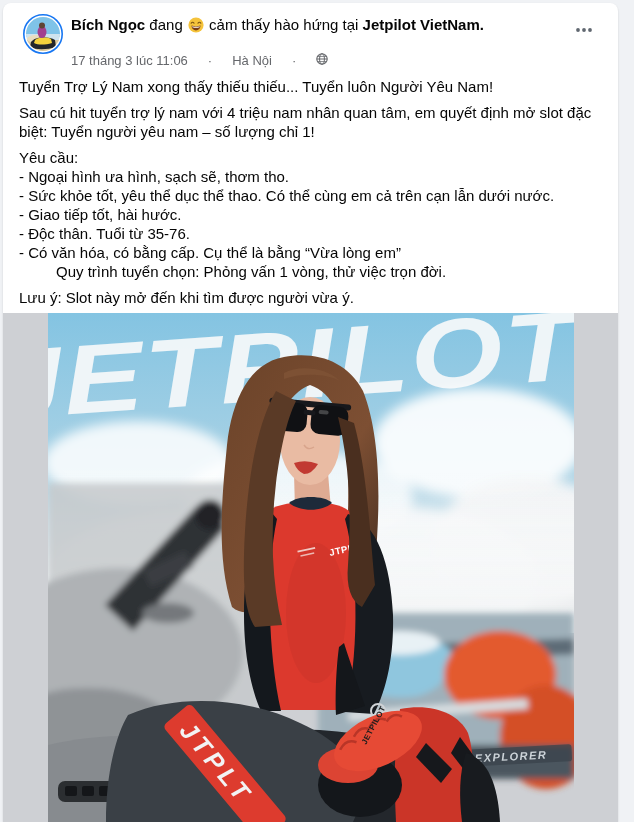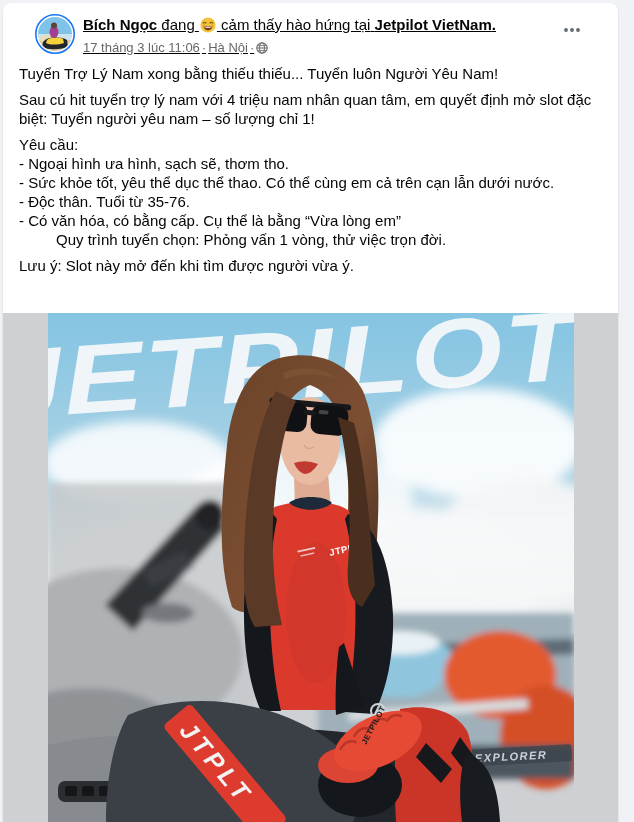--- a/index.html
+++ b/index.html
@@ -9,29 +9,29 @@
     font-family:"Liberation Sans","DejaVu Sans",sans-serif;
     -webkit-font-smoothing:antialiased;
   }
   .post-card{
     position:absolute;left:3px;top:3px;width:615px;height:819px;
     background:#ffffff;border-radius:8px 8px 0 0;
     box-shadow:0 1px 2px rgba(0,0,0,.15);
     overflow:hidden;
   }
   
-  .post-header{display:flex;align-items:flex-start;padding:11px 32px 5px;text-decoration:underline;}
+  .post-header{display:flex;align-items:flex-start;padding:11px 20px 5px;}
   .avatar{width:40px;height:40px;flex:0 0 40px;border-radius:50%;cursor:pointer;}
   .avatar svg{display:block;}
   .htext{margin-left:8px;flex:1;min-width:0;padding-top:1px;}
   .nameline{font-size:15px;line-height:19px;color:#050505;}
   .nameline .bold{font-weight:700;cursor:pointer;}
   .nameline .plain{font-weight:400;}
   .emoji{display:inline-block;width:16px;height:16px;vertical-align:-3px;margin:0 1px;}
-  .metaline{display:flex;align-items:center;gap:2px;font-size:13px;line-height:16px;color:#65676b;margin-top:6px;}
+  .metaline{display:flex;gap:20px;font-size:13px;line-height:16px;color:#65676b;margin-top:19px;}
   .metaline .lnk{cursor:pointer;}
   .metaline .sep{color:#65676b;}
   .globe{display:inline-flex;}
   .more-btn{margin-left:8px;background:none;border:0;padding:6px 4px;cursor:pointer;border-radius:50%;line-height:0;}
   
   .post-body{padding:3px 16px 8px;font-size:15px;line-height:19px;color:#050505;}
   .post-body p{margin:0 0 7px;}
   .post-body .tline{margin:0;}
   .post-body p.last{margin-bottom:7px;}
   
@@ -103,25 +103,26 @@
     <button class="more-btn">
       <svg width="20" height="20" viewBox="0 0 20 20">
         <circle cx="4" cy="10" r="1.9" fill="#606770"></circle>
         <circle cx="10" cy="10" r="1.9" fill="#606770"></circle>
         <circle cx="16" cy="10" r="1.9" fill="#606770"></circle>
       </svg>
     </button>
   </header>
 
   <div class="post-body">
-    <p>Tuyển Trợ Lý Nam xong bằng thiếu thiếu... Tuyển luôn Người Yêu Nam!</p>
+    <p>Tuyển Trợ Lý Nam xong thấy thiếu thiếu... Tuyển luôn Người Yêu Nam!</p>
     <p>Sau cú hit tuyển trợ lý nam với 4 triệu nam nhân quan tâm, em quyết định mở slot đặc biệt: Tuyển người yêu nam – số lượng chỉ 1!</p>
     <div class="tline">Yêu cầu:</div>
     <div class="tline">- Ngoại hình ưa hình, sạch sẽ, thơm tho.</div>
     <div class="tline">- Sức khỏe tốt, yêu thể dục thể thao. Có thể cùng em cả trên cạn lẫn dưới nước.</div>
+    <div class="tline">- Giao tiếp tốt, hài hước.</div>
     <div class="tline">- Độc thân. Tuổi từ 35-76.</div>
     <div class="tline">- Có văn hóa, có bằng cấp. Cụ thể là bằng “Vừa lòng em”</div>
     <div class="tline" style="margin-bottom:7px;margin-left:37px;">Quy trình tuyển chọn: Phỏng vấn 1 vòng, thử việc trọn đời.</div>
     <p class="last">Lưu ý: Slot này mở đến khi tìm được người vừa ý.</p>
   </div>
 
   <div class="photo-section">
     <svg width="526" height="509" viewBox="0 0 526 509">
       <defs>
         <linearGradient id="sky" x1="0" y1="0" x2="0" y2="1">

